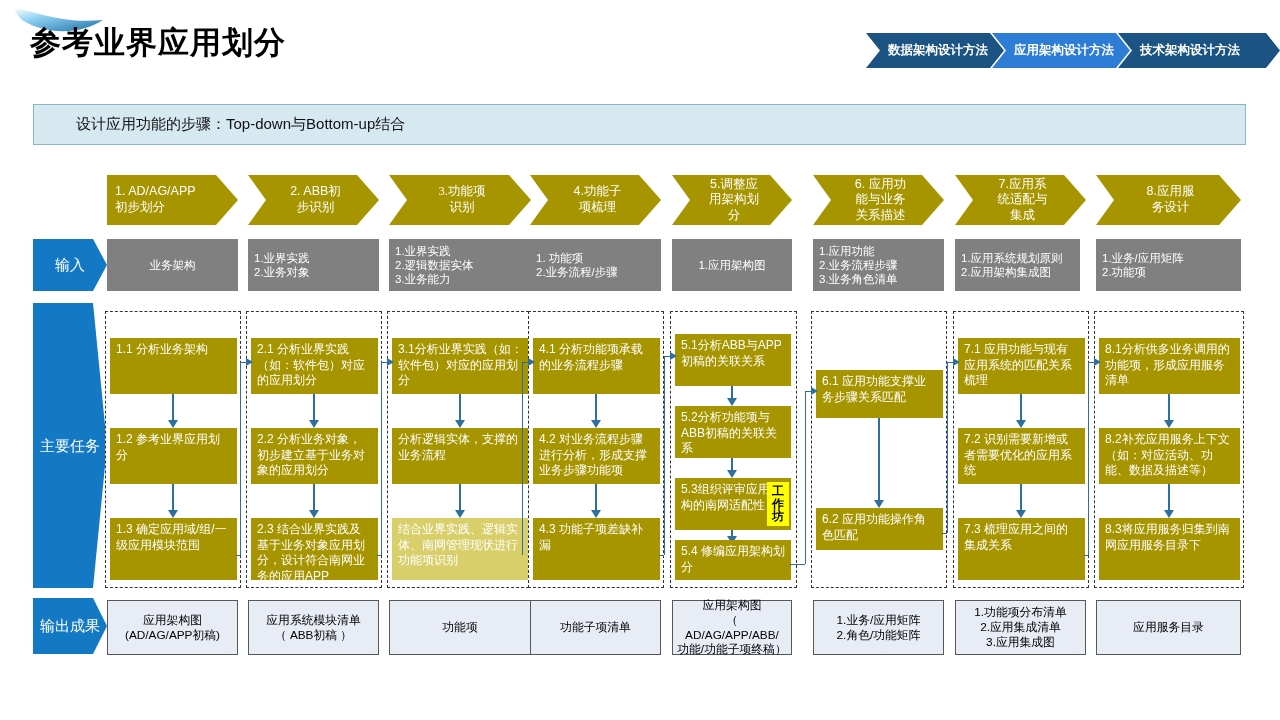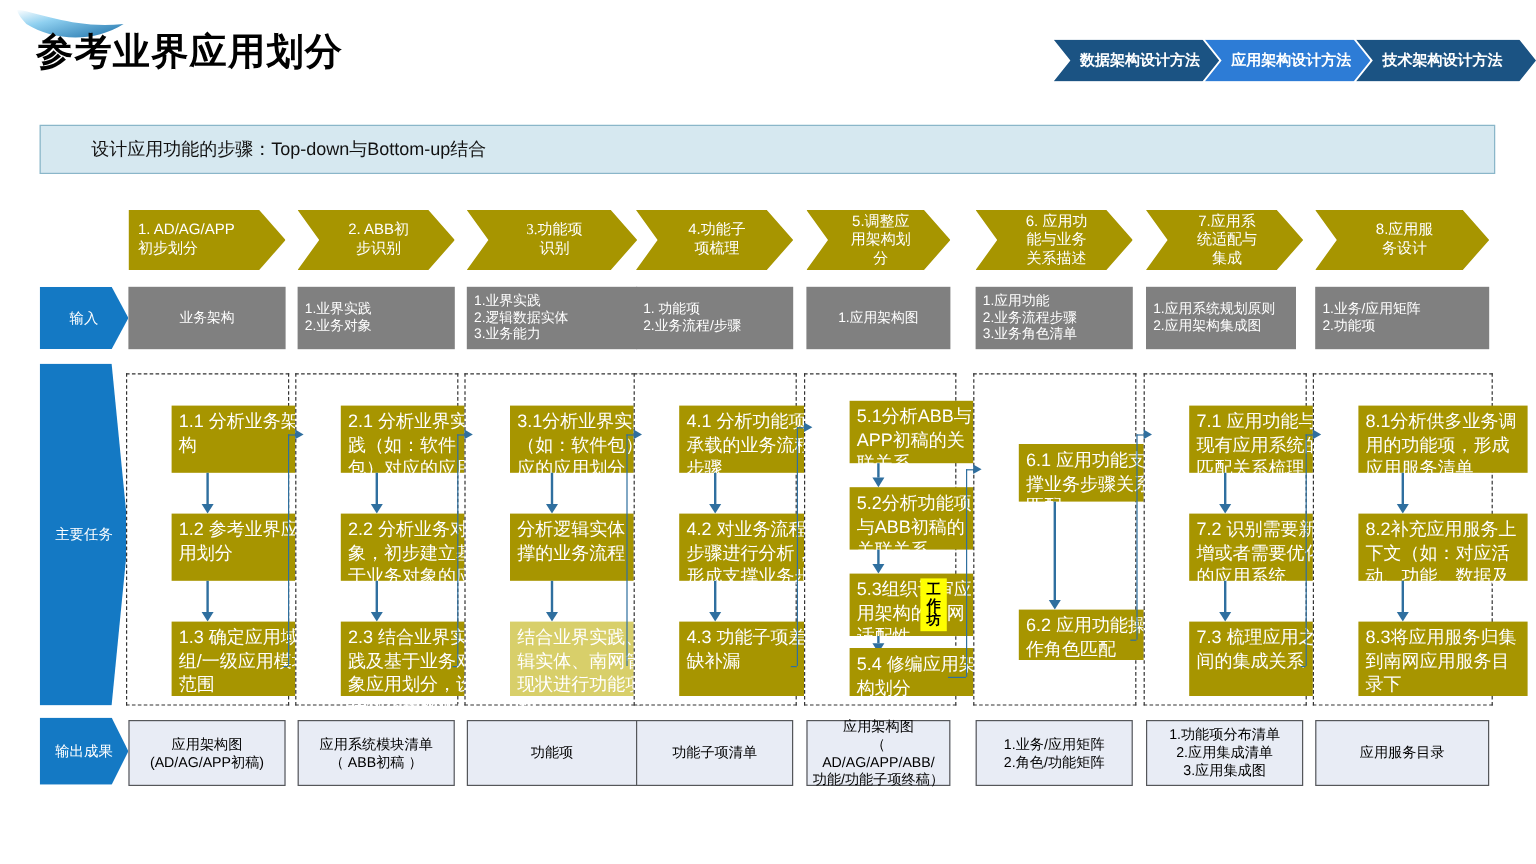--- a/index.html
+++ b/index.html
@@ -16,37 +16,37 @@
   }
   .navtabs{ position:absolute; right:0; top:33px; height:35px; display:flex; }
   .navtab{
     height:35px; display:flex; align-items:center; justify-content:center;
     color:#fff; font-size:12.5px; font-weight:bold; padding:0 16px 0 22px;
     position:relative; margin-left:-12px;
     clip-path: polygon(0 0, calc(100% - 14px) 0, 100% 50%, calc(100% - 14px) 100%, 0 100%, 14px 50%);
   }
   .navtab.dark{ background:#1b5383; }
   .navtab.active{ background:#2d7cd6; }
-  .navtab.end{ padding-right:28px; }
+  .navtab.end{ padding-right:40px; }
 
   
   .subtitle-bar{
     position:absolute; left:33px; top:104px; width:1213px; height:41px;
     background:#d6e8f0; border:1px solid #8ab6c9;
     display:flex; align-items:center; padding-left:42px;
     font-size:15px; color:#111;
   }
 
   
   .grid{ position:absolute; left:0; top:0; width:1280px; height:720px; }
   
   .rowlabel{
     position:absolute; left:33px; color:#fff; background:#1479c4;
     display:flex; align-items:center; justify-content:center; text-align:center;
-    font-size:12px; line-height:1.2;
+    font-size:15px; line-height:1.2;
     clip-path: polygon(0 0, calc(100% - 14px) 0, 100% 50%, calc(100% - 14px) 100%, 0 100%);
     width:74px;
   }
   #lbl-input{ top:239px; height:52px; }
   #lbl-tasks{ top:303px; height:285px; }
   #lbl-output{ top:598px; height:56px; }
 
   
   .step{
     position:absolute; top:175px; height:50px; background:#a79500;
@@ -70,23 +70,22 @@
   .inbox.center{ align-items:center; text-align:center; }
 
   
   .taskcol{
     position:absolute; top:311px; height:277px;
     border:1px dashed #333; background:#fff;
   }
   
   .tbox{
     position:absolute; background:#a79500; color:#fff;
-    font-size:15px; line-height:1.30; padding:4px 6px;
+    font-size:12px; line-height:1.30; padding:4px 6px;
     overflow:visible;
-    margin-left:33px;
   }
   .tbox.light{ background:#d8cf6a; color:#fff; }
   
   .arrow-v{ position:absolute; width:2px; background:#2f6f9f; }
   .arrow-head{
     position:absolute; width:0; height:0;
     border-left:5px solid transparent; border-right:5px solid transparent;
     border-top:8px solid #2f6f9f;
   }
   .conn{ position:absolute; border-color:#2f6f9f; border-style:solid; }

